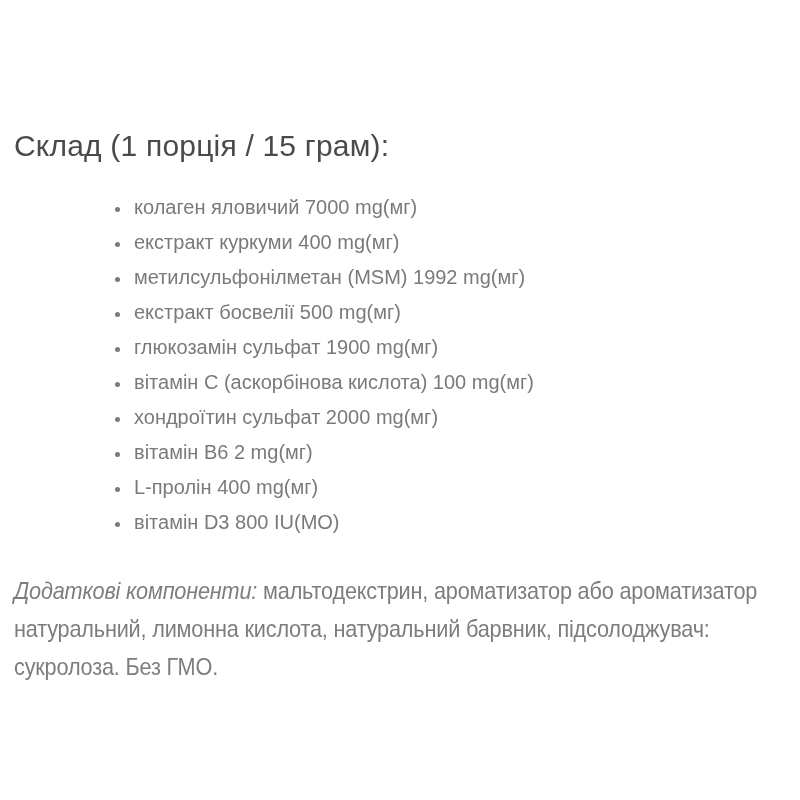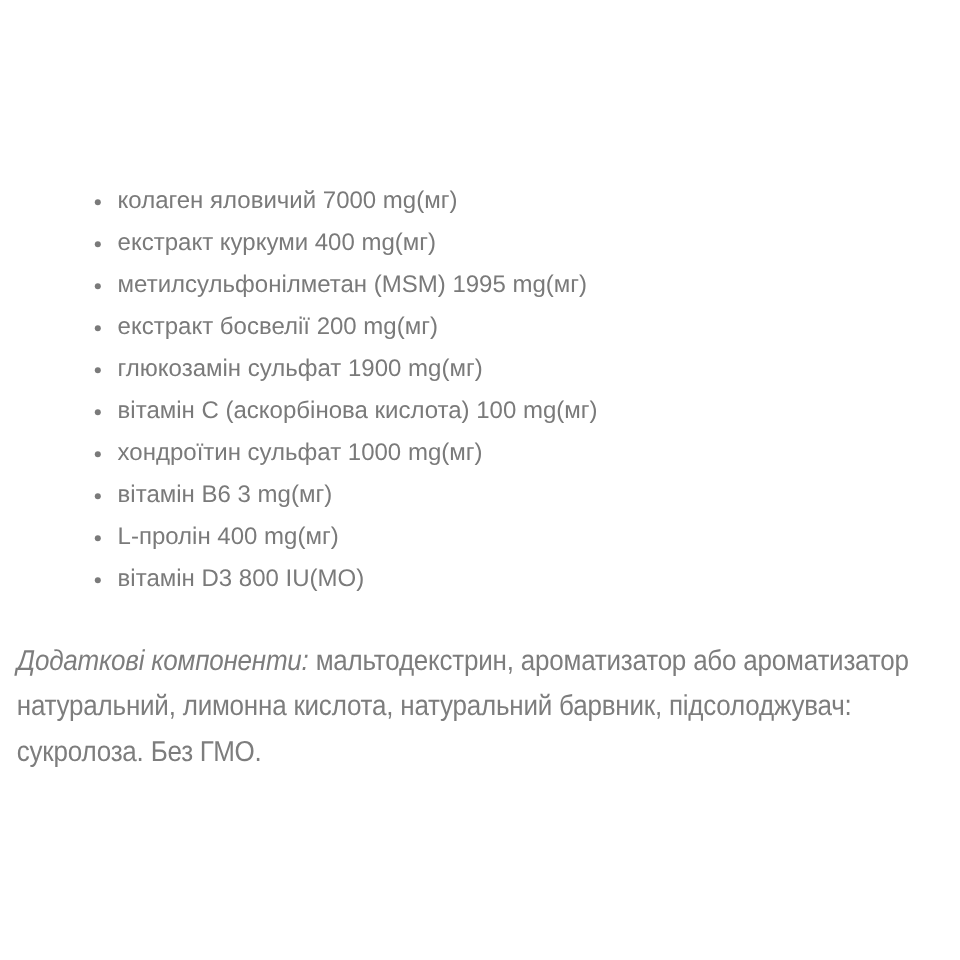--- a/index.html
+++ b/index.html
@@ -33,20 +33,21 @@
     margin: 24px 0 0 0;
     padding: 0 0 0 82px;
     list-style: disc outside;
     color: #7a7a7a;
   }
   ul.ingredients li {
     font-size: 20px;
     line-height: 35px;
     color: #7a7a7a;
     padding-left: 2px;
+    margin-left: 36px;
   }
   ul.ingredients li::marker {
     color: #7a7a7a;
     font-size: 18px;
   }
   .additional {
     margin: 32px 0 0 0;
     width: 870px;              
     transform: scaleX(0.903);  
     transform-origin: 0 0;
@@ -57,30 +58,31 @@
   }
   .additional .label {
     font-style: italic;
   }
 </style>
 </head>
 <body>
 
 <div class="page">
 
+  <h1 class="comp-title">Склад (1 порція / 15 грам):</h1>
 
   <ul class="ingredients">
       <li>колаген яловичий 7000 mg(мг)</li>
       <li>екстракт куркуми 400 mg(мг)</li>
-      <li>метилсульфонілметан (MSM) 1995 mg(мг)</li>
-      <li>екстракт босвелії 200 mg(мг)</li>
+      <li>метилсульфонілметан (MSM) 1992 mg(мг)</li>
+      <li>екстракт босвелії 500 mg(мг)</li>
       <li>глюкозамін сульфат 1900 mg(мг)</li>
       <li>вітамін C (аскорбінова кислота) 100 mg(мг)</li>
-      <li>хондроїтин сульфат 1000 mg(мг)</li>
-      <li>вітамін B6 3 mg(мг)</li>
+      <li>хондроїтин сульфат 2000 mg(мг)</li>
+      <li>вітамін B6 2 mg(мг)</li>
       <li>L-пролін 400 mg(мг)</li>
       <li>вітамін D3 800 IU(МО)</li>
     </ul>
 
   <p class="additional">
     <span class="label">Додаткові компоненти:</span><span> мальтодекстрин, ароматизатор або ароматизатор натуральний, лимонна кислота, натуральний барвник, підсолоджувач: сукролоза. Без ГМО.</span>
   </p>
 
 </div>
 

